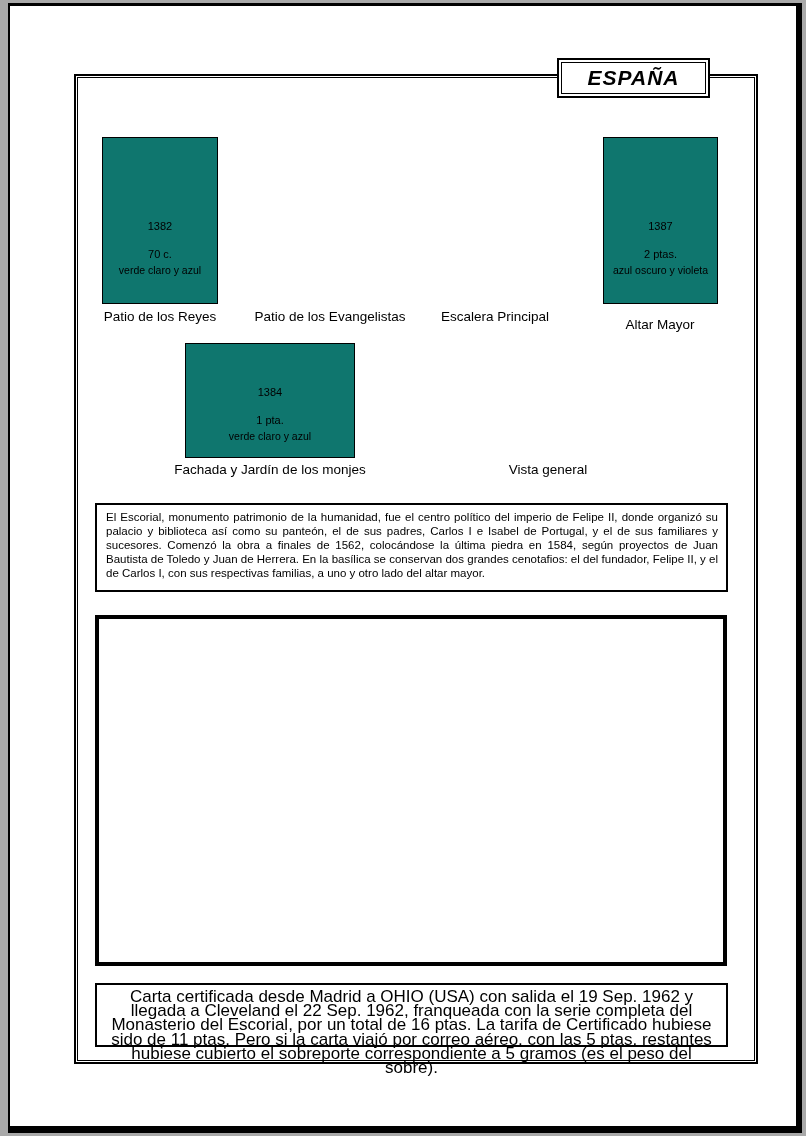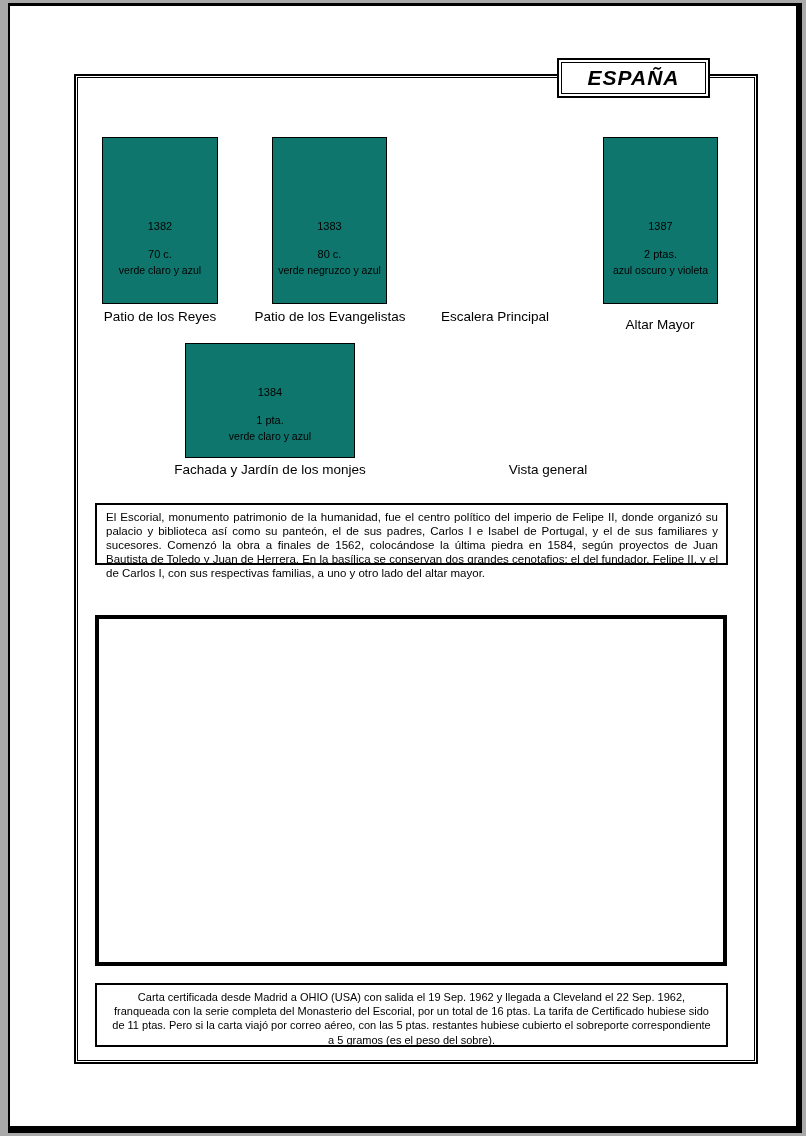--- a/index.html
+++ b/index.html
@@ -48,31 +48,31 @@
   }
   .stamp-number { margin-bottom:12px; }
   .stamp-colors { font-size:10.5px; }
   .stamp-caption {
     position:absolute; text-align:center; font-size:13.5px;
   }
   .text-box {
     position:absolute; left:85px; width:633px;
     border:2px solid #000; background:#fff;
   }
-  .desc-box { top:497px; height:62px; padding:5px 7px 5px 8px; }
+  .desc-box { top:497px; height:89px; padding:5px 7px 5px 8px; }
   .desc-text {
     font-size:11.5px; line-height:13.9px; text-align:justify;
   }
   .cover-box {
     position:absolute; left:85px; top:609px; width:632px; height:351px;
     border:4px solid #000; background:#fff;
   }
   .note-box { top:977px; height:64px; padding:4px 12px; }
   .note-text {
-    font-size:11px; line-height:14.2px; text-align:center;
+    font-size:17px; line-height:14.2px; text-align:center;
   }
 </style>
 </head>
 <body>
 
 <div class="paper">
 
   <div class="frame">
     <div class="frame-inner"></div>
   </div>
@@ -82,27 +82,20 @@
       <span class="country-label">ESPAÑA</span>
     </div>
   </div>
 
 
   <div class="stamp-box" style="left:92px; top:131px; width:116px; height:167px;">
     <div class="stamp-content" style="bottom:24px;">
       <div class="stamp-number">1382</div>
       <div class="stamp-value">70 c.</div>
       <div class="stamp-colors">verde claro y azul</div>
-    </div>
-  </div>
-  <div class="stamp-box" style="left:262px; top:131px; width:115px; height:167px;">
-    <div class="stamp-content" style="bottom:24px;">
-      <div class="stamp-number">1383</div>
-      <div class="stamp-value">80 c.</div>
-      <div class="stamp-colors">verde negruzco y azul</div>
     </div>
   </div>
   <div class="stamp-box" style="left:593px; top:131px; width:115px; height:167px;">
     <div class="stamp-content" style="bottom:24px;">
       <div class="stamp-number">1387</div>
       <div class="stamp-value">2  ptas.</div>
       <div class="stamp-colors">azul oscuro y violeta</div>
     </div>
   </div>
 

